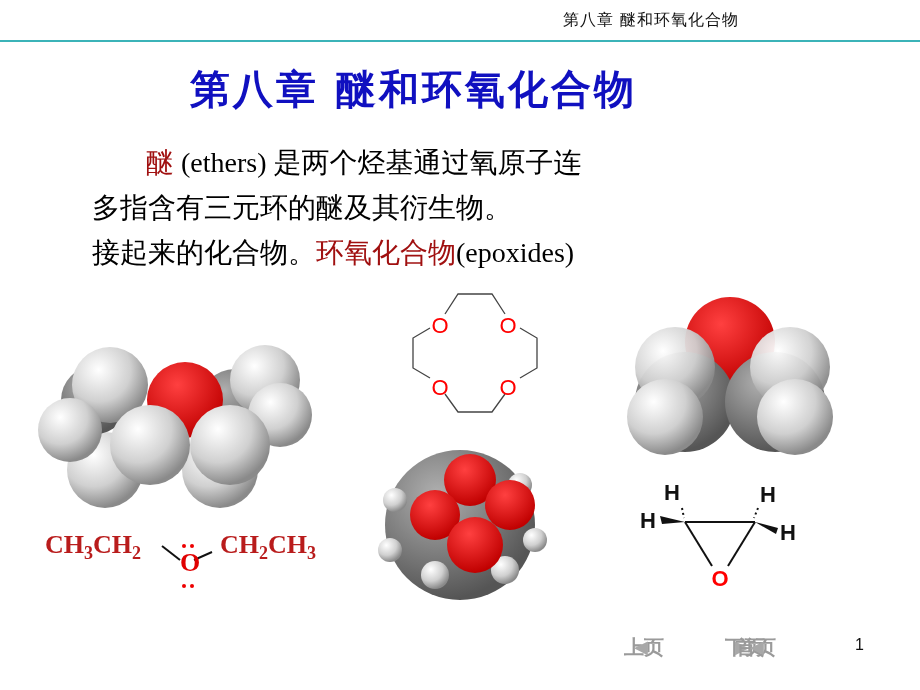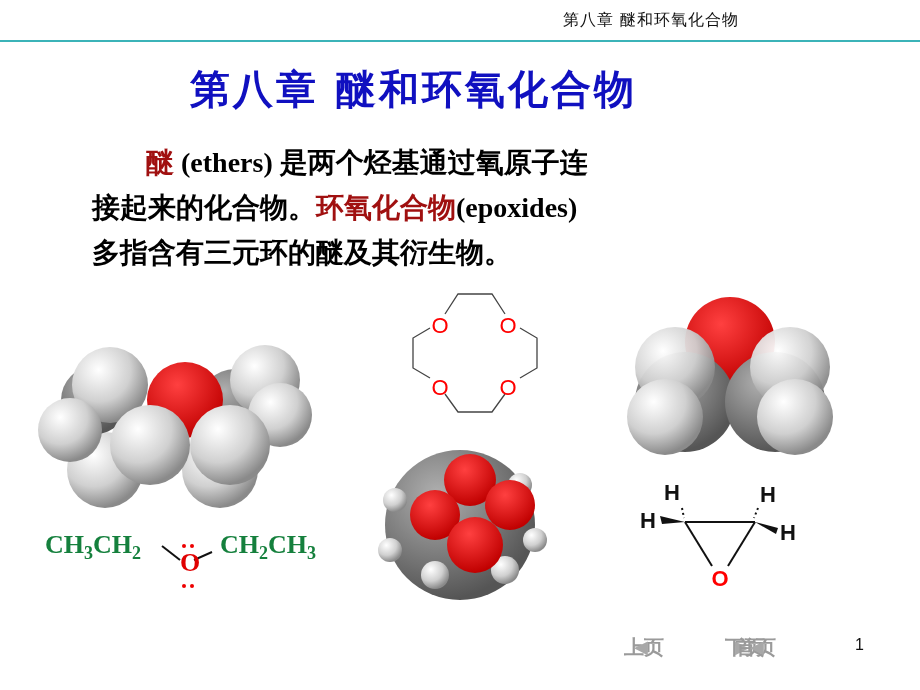--- a/index.html
+++ b/index.html
@@ -3,46 +3,46 @@
 <meta charset="utf-8">
 <style>
   html, body { margin:0; padding:0; }
   body { width:920px; height:690px; background:#ffffff; position:relative; overflow:hidden;
          font-family:"DejaVu Sans", sans-serif; }
   .header-title { position:absolute; left:563px; top:10px; font-size:16px; color:#111;
          font-family:"DejaVu Serif", serif; letter-spacing:1px; }
   .header-rule { position:absolute; left:0; top:40px; width:920px; height:2px; background:#3bb3b8; }
   .page-title { position:absolute; left:190px; top:62px; font-size:40px; font-weight:bold;
          color:#1010c0; letter-spacing:3px; font-family:"DejaVu Sans", sans-serif; white-space:nowrap; }
-  .intro { position:absolute; left:92px; top:140px; width:640px; font-size:28px; font-weight:bold;
+  .intro { position:absolute; left:92px; top:140px; width:640px; font-size:28px; font-weight:normal;
          color:#000; line-height:45px; font-family:"DejaVu Sans", sans-serif; }
   .intro .red { color:#a01010; }
   .intro .en { font-family:"Liberation Serif", serif; }
   .intro .indent { display:inline-block; width:54px; }
   .formula { position:absolute; left:45px; top:530px; font-family:"Liberation Serif", serif;
-         font-weight:bold; font-size:26px; color:#15803d; }
+         font-weight:bold; font-size:26px; color:#b91c1c; }
   .formula sub { font-size:18px; }
   .model { position:absolute; }
   .nav { position:absolute; top:634px; font-size:20px; color:#9a9a9a;font-weight:bold; }
   .nav .tri { position:absolute; top:2px; font-size:18px; color:#a8a8a8; }
   .page-num { position:absolute; left:855px; top:636px; font-size:16px; color:#111;
          font-family:"Liberation Sans", sans-serif; }
 </style>
 </head>
 <body>
 
 <div class="header-title">第八章  醚和环氧化合物</div>
 <div class="header-rule"></div>
 
 <div class="page-title">第八章 醚和环氧化合物</div>
 
 <div class="intro">
   <div><span class="indent"></span><span class="red">醚</span><span class="en"> (ethers) </span><span>是两个烃基通过氧原子连</span></div>
+  <div>多指含有三元环的醚及其衍生物。</div>
   <div><span>接起来的化合物。</span><span class="red">环氧化合物</span><span class="en">(epoxides)</span></div>
-  <div>多指含有三元环的醚及其衍生物。</div>
 </div>
 
 <svg class="model" style="left:35px;top:330px" width="290" height="190" viewBox="0 0 290 190">
   <defs>
     <radialGradient id="gW" cx="35%" cy="30%" r="70%">
         <stop offset="0" stop-color="#ffffff"></stop>
         <stop offset="0.6" stop-color="#d0d0d0"></stop>
         <stop offset="1" stop-color="#8a8a8a"></stop>
       </radialGradient>
     <radialGradient id="gG" cx="35%" cy="30%" r="70%">

